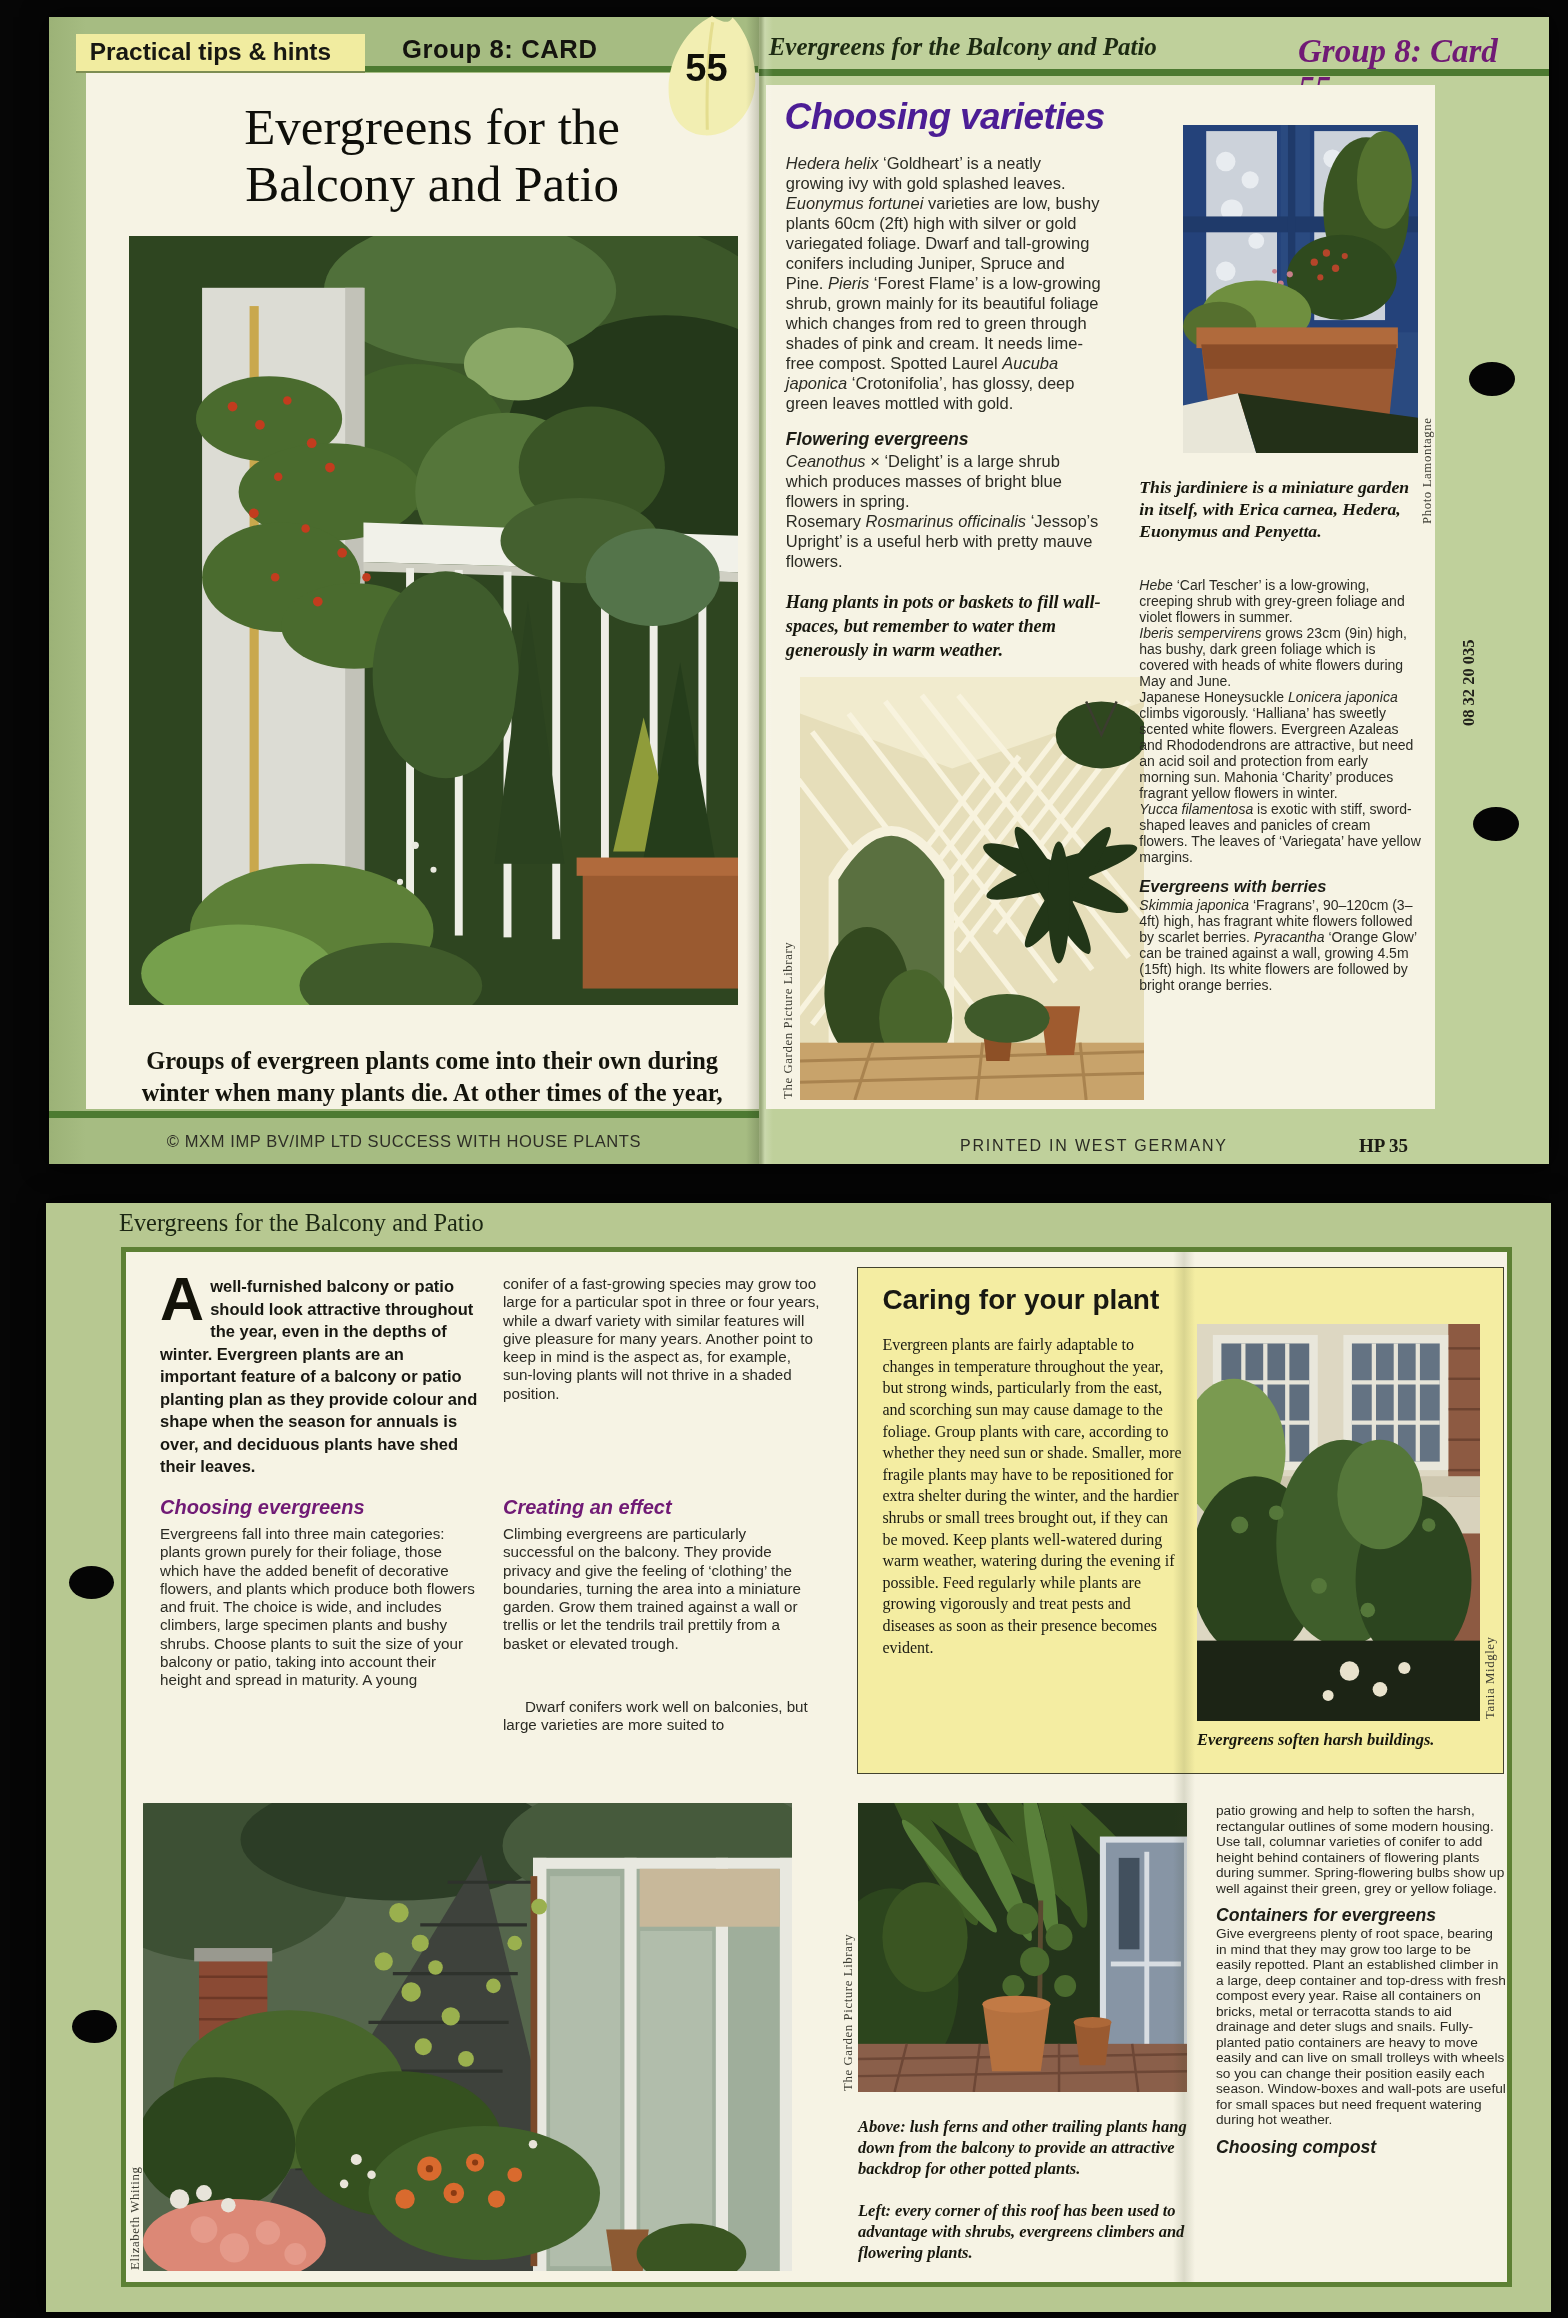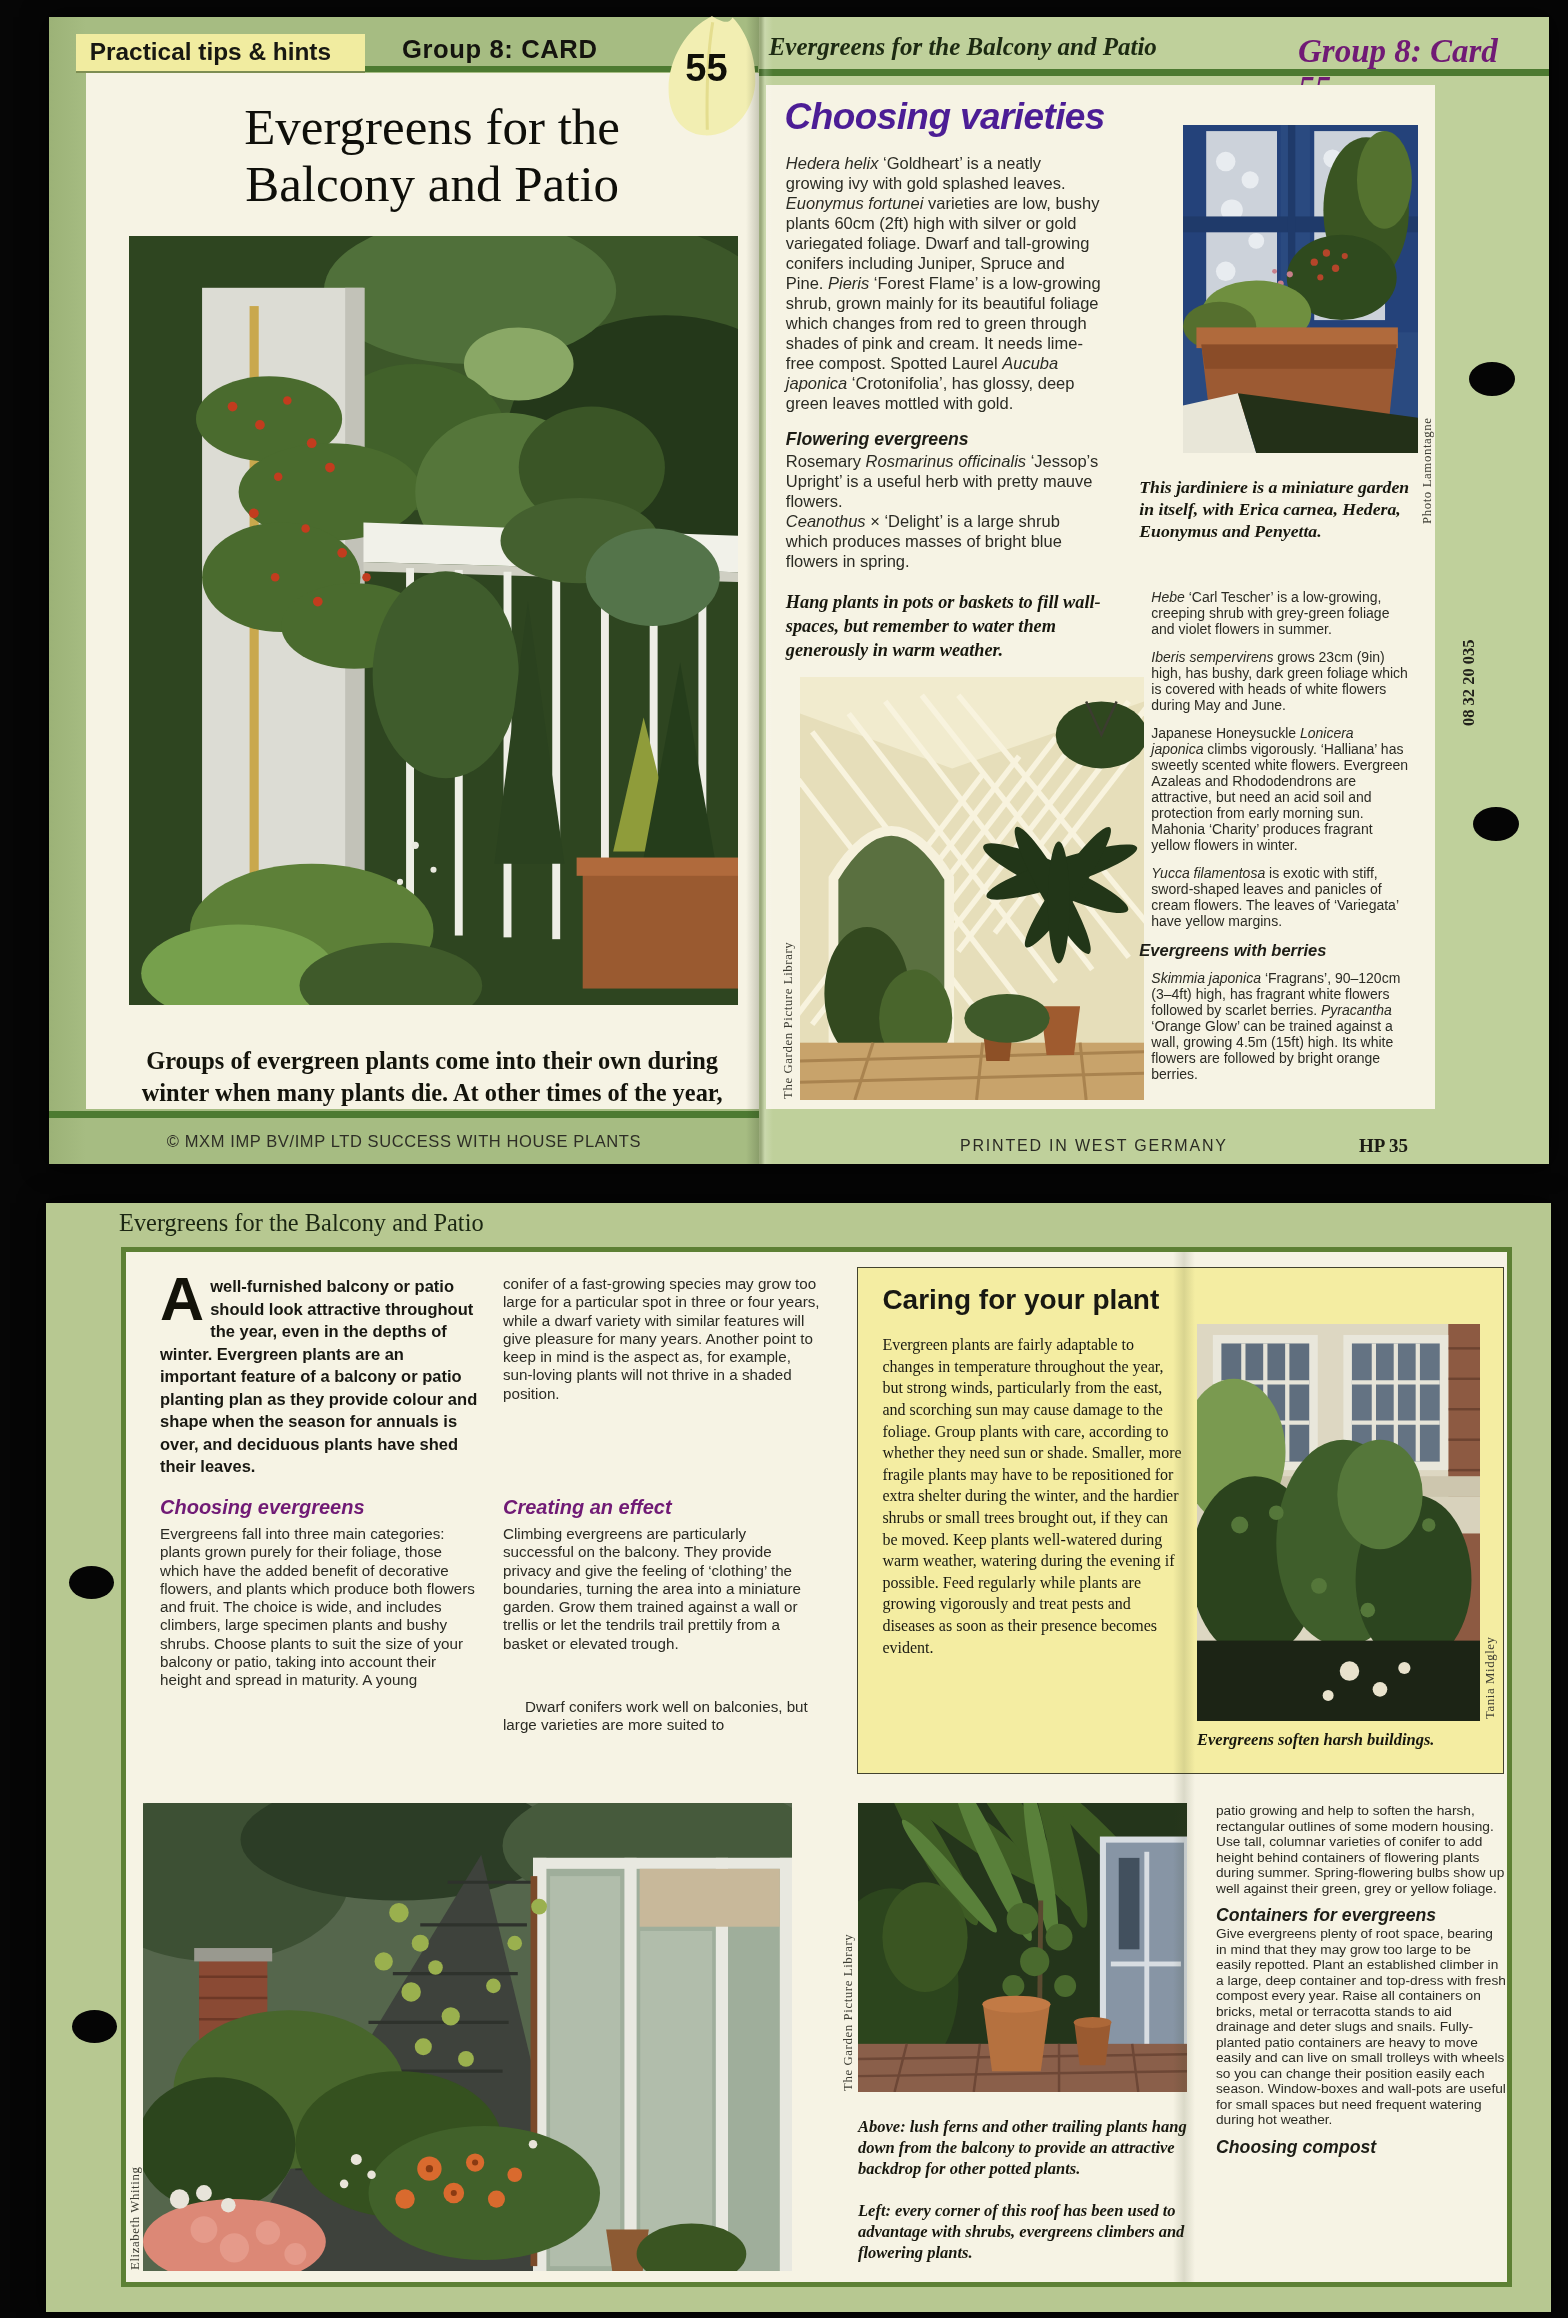--- a/index.html
+++ b/index.html
@@ -43,21 +43,21 @@
                  letter-spacing:-0.6px;color:#4c1d95;}
   .fcol1{position:absolute;left:19.5px;top:68px;width:316px;font-size:16.5px;line-height:20px;color:#2b2b24;}
   .fcol1 p{margin:0 0 0 0;}
   .runhead{font-style:italic;font-weight:bold;font-size:17.7px;color:#1d1d16;margin:16px 0 2.4px 0 !important;}
   .sercap{font-family:"Liberation Serif",serif;font-weight:bold;font-style:italic;color:#17170e;}
   .hang-cap{position:absolute;left:19.5px;top:505px;width:317px;font-size:18.3px;line-height:24px;}
   .cons-photo{position:absolute;left:34px;top:592px;width:344px;height:423px;}
   .jard-photo{position:absolute;left:417px;top:40px;width:235px;height:328px;}
   .jard-cap{position:absolute;left:373px;top:391px;width:283px;font-size:17.7px;line-height:22px;}
   .fcol2{position:absolute;left:373px;top:492px;width:282px;font-size:14px;line-height:16px;color:#2b2b24;}
-  .fcol2 p{margin:12px;}
+  .fcol2 p{margin:0;}
   .fcol2 .runhead{font-size:16.5px;margin:13.4px 0 2.4px 0 !important;}
   .vcredit{writing-mode:vertical-rl;transform:rotate(180deg);font-family:"Liberation Serif",serif;
            font-size:12.8px;color:#3c3c32;letter-spacing:0.6px;white-space:nowrap;overflow:hidden;}
   .credit-cons{position:absolute;left:14.6px;top:756px;height:258px;}
   .credit-jard{position:absolute;left:654px;top:256px;height:183px;}
   .side-code{position:absolute;left:700px;top:551px;height:158px;writing-mode:vertical-rl;transform:rotate(180deg);
              font-family:"Liberation Serif",serif;font-weight:bold;font-size:16.5px;color:#20201a;}
   .hole{position:absolute;background:#050505;border-radius:50%;}
   .fr-footer-printed{position:absolute;left:201px;top:1120px;font-size:16px;letter-spacing:1.8px;color:#2b2b24;}
   .fr-footer-ref{position:absolute;left:600px;top:1118px;font-family:"Liberation Serif",serif;font-weight:bold;
@@ -190,22 +190,22 @@
 
     <div class="front-right">
       <div class="fr-header-title">Evergreens for the Balcony and Patio</div>
       <div class="fr-header-group">Group 8:  Card 55</div>
       <div class="rule fr-rule"></div>
       <div class="fr-white">
         <div class="section-title">Choosing varieties</div>
         <div class="fcol1">
           <p><i>Hedera helix</i> ‘Goldheart’ is a neatly growing ivy with gold splashed leaves. <i>Euonymus fortunei</i> varieties are low, bushy plants 60cm (2ft) high with silver or gold variegated foliage. Dwarf and tall-growing conifers including Juniper, Spruce and Pine. <i>Pieris</i> ‘Forest Flame’ is a low-growing shrub, grown mainly for its beautiful foliage which changes from red to green through shades of pink and cream. It needs lime-free compost. Spotted Laurel <i>Aucuba japonica</i> ‘Crotonifolia’, has glossy, deep green leaves mottled with gold.</p>
           <p class="runhead">Flowering evergreens</p>
+          <p><i>Ceanothus</i> × ‘Delight’ is a large shrub which produces masses of bright blue flowers in spring.</p>
           <p>Rosemary <i>Rosmarinus officinalis</i> ‘Jessop’s Upright’ is a useful herb with pretty mauve flowers.</p>
-          <p><i>Ceanothus</i> × ‘Delight’ is a large shrub which produces masses of bright blue flowers in spring.</p>
         </div>
         <div class="hang-cap sercap">Hang plants in pots or baskets to fill wall-spaces, but remember to water them generously in warm weather.</div>
         <figure class="cons-photo">
           <svg viewBox="0 0 565 694" preserveAspectRatio="none">
             <rect width="565" height="694" fill="#e6deba"></rect>
             <polygon points="0,60 250,150 565,40 565,0 0,0" fill="#f1ebce"></polygon>
             <g stroke="#f8f3de" stroke-width="9">
               <path d="M-40,120 L300,560"></path>
                 <path d="M20,90 L360,530"></path>
                 <path d="M80,60 L420,500"></path>

